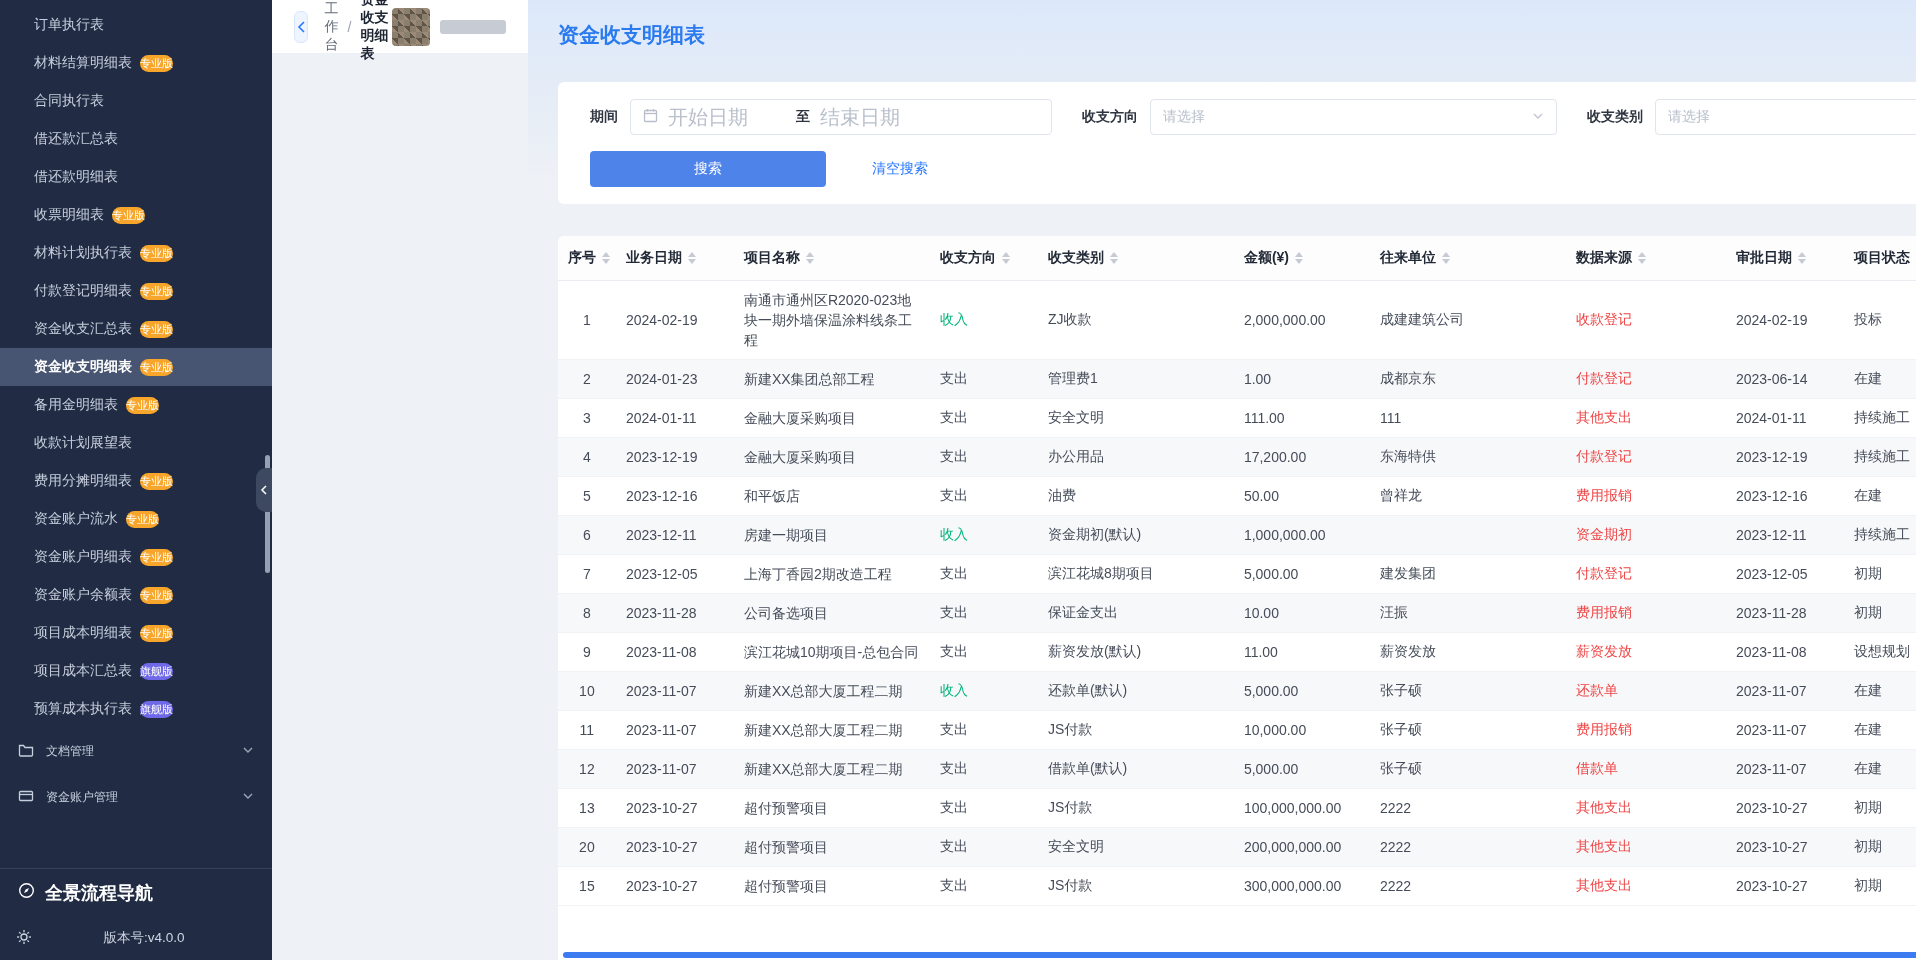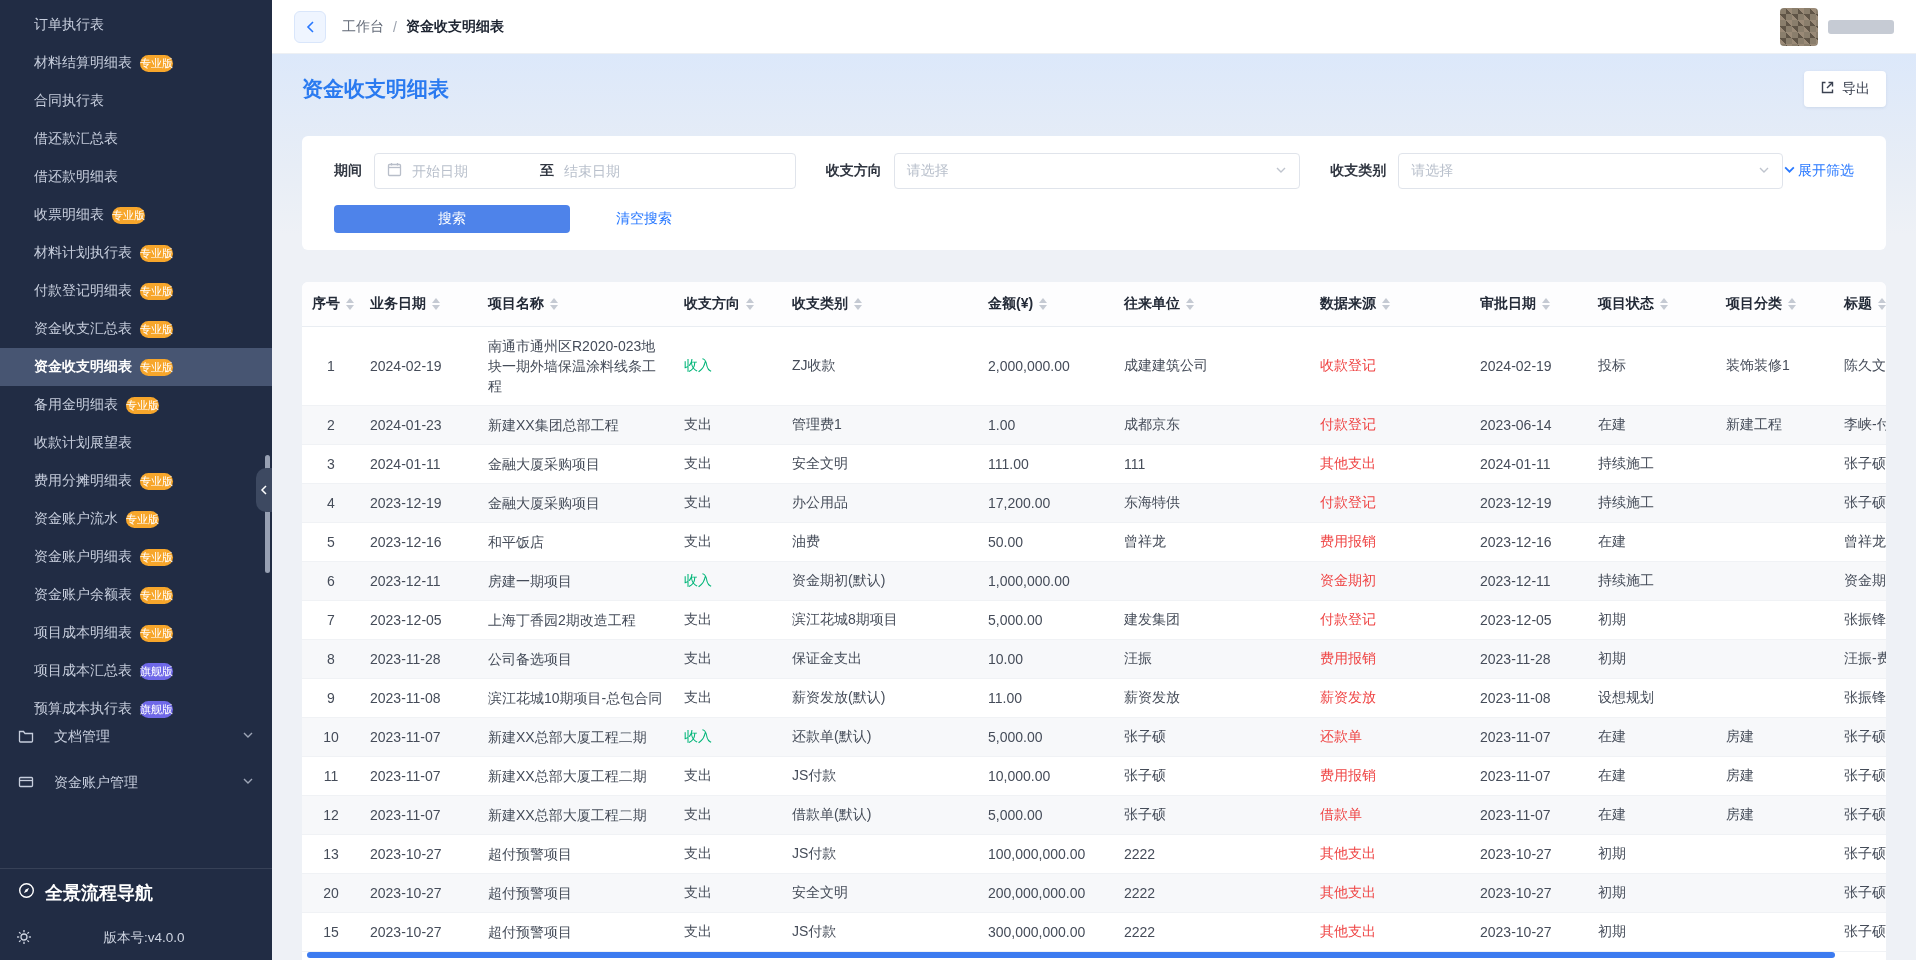--- a/index.html
+++ b/index.html
@@ -6,31 +6,31 @@
   html,body{width:1916px;height:960px;overflow:hidden}
   body{display:flex;font-family:"Liberation Sans","DejaVu Sans",sans-serif;background:#eef1f6;color:#333}
 
   
   .sidebar{width:272px;min-width:272px;height:100%;background:#212c44;position:relative;display:flex;flex-direction:column;color:#c7cedd;overflow:hidden}
   .menu{padding-top:6px}
   .menu-item{height:38px;display:flex;align-items:center;padding:0 10px 0 34px;font-size:14px;cursor:pointer;white-space:nowrap}
   .menu-item.active{background:#475572;color:#fff;font-weight:700}
   .badge{margin-left:8px;font-size:11px;line-height:17px;padding:0 0;border-radius:9px;background:#f7a62b;color:#fff;font-weight:400}
   .badge.ultimate{background:#6f68e8}
-  .group-item{height:46px;display:flex;gap:20px;padding:0 18px;font-size:14px;cursor:pointer}
+  .group-item{height:46px;display:flex;align-items:center;gap:12px;padding:0 18px;font-size:12px;cursor:pointer}
   .group-item .chev{margin-left:auto;opacity:.75}
   .sb-footer{margin-top:auto}
   .nav-item{height:48px;display:flex;align-items:center;gap:10px;padding:0 18px;border-top:1px solid rgba(255,255,255,.1);color:#fff;font-weight:700;font-size:18px;cursor:pointer}
   .version-row{height:44px;display:flex;align-items:center;padding:0 16px;font-size:13.5px;color:#cfd5e2}
   .version-text{flex:1;text-align:center}
   .sb-thumb{position:absolute;right:2px;top:455px;width:5px;height:118px;background:#97a0b3;border-radius:3px}
   .collapse-tab{position:absolute;right:0;top:468px;width:16px;height:44px;background:#3d4961;border-radius:10px 0 0 10px;display:flex;align-items:center;justify-content:center;cursor:pointer}
 
   
-  .main{flex:1;display:flex;flex-direction:column;min-width:0}
+  .main{flex:1;display:flex;min-width:0}
   .topbar{height:54px;background:#fff;display:flex;align-items:center;padding:0 22px;border-bottom:1px solid #edf0f4}
   .back-btn{width:32px;height:32px;border-radius:6px;background:#eff5ff;border:1px solid #d9e6fb;display:flex;align-items:center;justify-content:center;cursor:pointer}
   .breadcrumb{margin-left:16px;font-size:14px;display:flex;gap:9px;align-items:center}
   .bc-home{color:#646b78;cursor:pointer}
   .bc-sep{color:#9aa1ad}
   .bc-current{color:#1c2330;font-weight:700}
   .topbar-right{margin-left:auto;display:flex;align-items:center;gap:10px}
   .avatar{width:38px;height:38px;border-radius:4px;overflow:hidden;cursor:pointer;
     background:
       linear-gradient(45deg,#9a8a77 25%,transparent 25%,transparent 75%,#9a8a77 75%) 0 0/12px 12px,
@@ -41,31 +41,31 @@
   .content{flex:1;display:flex;flex-direction:column;min-height:0;background:linear-gradient(180deg,#dce8fa 0,#e7edf6 110px,#eef1f6 180px)}
   .page-head{display:flex;align-items:center;justify-content:space-between;padding:17px 30px 13px}
   .page-title{font-size:21px;font-weight:700;color:#2a7af0}
   .export-btn{height:36px;background:#fff;border:none;border-radius:4px;display:flex;align-items:center;gap:7px;padding:0 16px;font-size:14px;color:#3a4150;box-shadow:0 1px 3px rgba(30,60,120,.10);cursor:pointer;font-family:inherit}
 
   
   .filter-card{margin:16px 30px;background:#fff;border-radius:6px;padding:17px 32px}
   .filter-row{display:flex;align-items:center}
   .f-label{font-size:14px;font-weight:700;color:#2f3540;white-space:nowrap;margin-right:12px}
   .range-box{display:flex;align-items:center;height:36px;border:1px solid #e0e4eb;border-radius:4px;padding:0 12px;gap:10px;width:422px;background:#fff;margin-right:30px}
-  .range-box input{border:none;outline:none;width:118px;font-size:14px;color:#404040;font-family:inherit;background:transparent}
+  .range-box input{border:none;outline:none;width:118px;font-size:20px;color:#404040;font-family:inherit;background:transparent}
   .range-box input::placeholder{color:#b9c0cc}
   .range-sep{font-size:14px;color:#2f3540;font-weight:700}
   .select-box{display:flex;align-items:center;height:36px;border:1px solid #e0e4eb;border-radius:4px;padding:0 12px;background:#fff;font-size:14px;cursor:pointer}
   .placeholder{color:#b9c0cc}
   .select-box .chev{margin-left:auto;opacity:.8}
   .sel-direction{width:407px;margin-right:30px}
   .sel-category{width:385px}
   .expand-link{margin-left:auto;color:#2878ff;font-size:14px;display:flex;align-items:center;gap:2px;cursor:pointer;white-space:nowrap}
   .btn-row{margin-top:16px;display:flex;align-items:center}
-  .search-btn{width:236px;height:28px;background:#4e83ea;color:#fff;border:none;border-radius:4px;font-size:14px;cursor:pointer;font-family:inherit}
+  .search-btn{width:236px;height:36px;background:#4e83ea;color:#fff;border:none;border-radius:4px;font-size:14px;cursor:pointer;font-family:inherit}
   .clear-link{margin-left:46px;color:#2878ff;font-size:14px;cursor:pointer}
 
   
   .table-card{margin:16px 30px 0;background:#fff;border-radius:6px 6px 0 0;flex:1;min-height:0;overflow:hidden;position:relative}
   table{table-layout:fixed;width:1682px;border-collapse:collapse}
   th,td{padding:9px 10px;font-size:14px;text-align:left;vertical-align:middle}
   thead th{color:#232a37;font-weight:700;padding:13px 10px;white-space:nowrap;background:#fdfdfe;border-bottom:1px solid #e9edf2;cursor:pointer}
   tbody td{color:#454c59;border-bottom:1px solid #f0f2f5;white-space:nowrap;overflow:hidden}
   td.c-project{white-space:normal;line-height:20px}
   tbody tr:nth-of-type(even){background:#f7f8fa}

